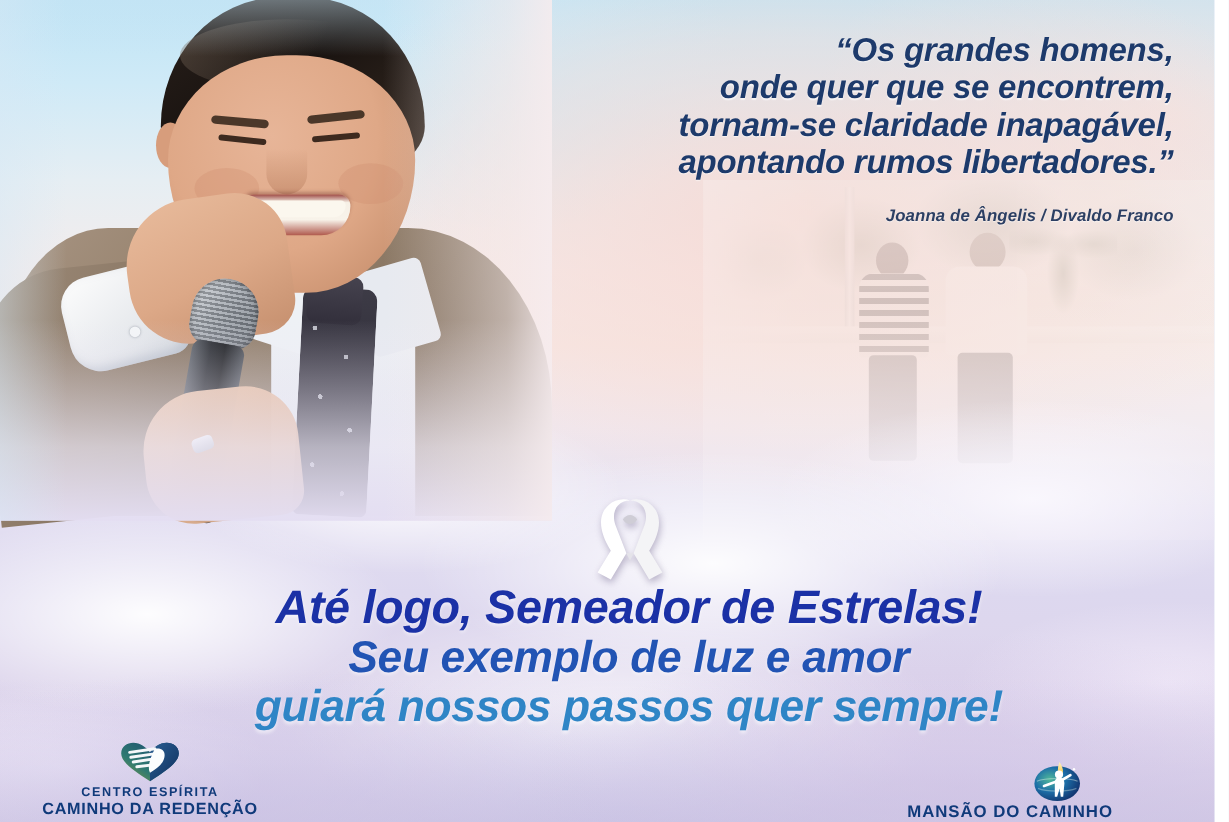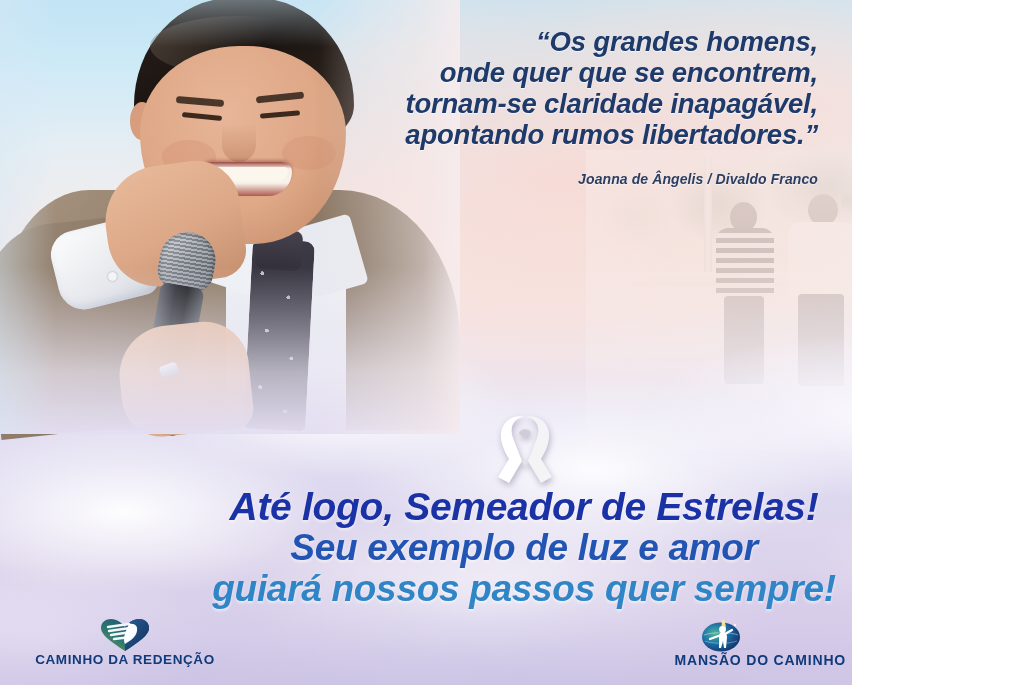--- a/index.html
+++ b/index.html
@@ -3,21 +3,21 @@
 <meta charset="utf-8">
 <style>
   html,body{margin:0;padding:0;}
   body{
     width:1024px;height:685px;overflow:hidden;
     font-family:"Liberation Sans", sans-serif;
   }
 
   #poster{
     position:relative;
-    width:852px;height:685px;
+    width:1012px;height:685px;
     overflow:hidden;
     background:#dfe7f4;
     text-decoration:underline;
   }
 
   
   .bg-layer{position:absolute;inset:0;}
 
   .bg-sky{
     background:
@@ -296,21 +296,21 @@
     line-height:41px;
     letter-spacing:-.3px;
   }
   .headline .hl{display:block;white-space:nowrap;}
   .hl1{font-size:39px;color:#1b31a6;text-shadow:0 2px 3px rgba(255,255,255,.55);}
   .hl2{font-size:37px;color:#2254b4;text-shadow:0 2px 3px rgba(255,255,255,.55);}
   .hl3{font-size:37px;color:#2f85c6;text-shadow:0 2px 3px rgba(255,255,255,.55);}
 
   
   .logo-left{position:absolute;left:0px;top:618px;width:250px;text-align:center;}
-  .logo-right{position:absolute;right:6px;top:618px;width:250px;text-align:right;}
+  .logo-right{position:absolute;right:6px;top:634px;width:250px;text-align:left;}
   .logo-mark{height:34px;display:flex;align-items:center;justify-content:center;}
   .logo-txt{font-weight:bold;color:#103a7a;line-height:12px;margin-top:2px;}
   .logo-txt .t1{display:block;font-size:10.5px;letter-spacing:1.3px;}
   .logo-txt .t2{display:block;font-size:13.5px;letter-spacing:.6px;margin-top:2px;text-align:center;}
   .logo-txt .s1{display:block;font-size:14px;letter-spacing:.8px;}
 </style>
 </head>
 <body>
 
 <div id="poster">
@@ -414,20 +414,21 @@
             <stop offset="100%" stop-color="#0f2f5e"></stop>
           </linearGradient>
         </defs>
         <path d="M26 33 C12 24 2 17 2 10 C2 4 7 1 12 1 C18 1 23 5 26 9 C29 5 34 1 40 1 C45 1 50 4 50 10 C50 17 40 24 26 33 Z" fill="url(#gHeartL)"></path>
         <path d="M26 9 C29 5 34 1 40 1 C45 1 50 4 50 10 C50 17 40 24 26 33 Z" fill="url(#gHeartR)"></path>
         <path d="M9 9 L30 6 M10 13 L31 10 M12 17 L32 14 M15 21 L32 19" stroke="#f4f7f9" stroke-width="2.4" stroke-linecap="round" fill="none"></path>
         <path d="M30 6 C36 5 39 8 38 13 C37 19 31 23 26 26 C24 22 25 16 30 6 Z" fill="#fbfdfe"></path>
       </svg>
     </div>
     <div class="logo-txt">
+      <span class="t1">CENTRO ESPÍRITA</span>
       <span class="t2">CAMINHO DA REDENÇÃO</span>
     </div>
   </div>
 
   <div class="logo-right">
     <div class="logo-mark">
       <svg width="44" height="36" viewBox="0 0 44 36" aria-hidden="true">
         <defs>
           <radialGradient id="gGlobe" cx="34%" cy="38%" r="72%">
             <stop offset="0%" stop-color="#4fb89a"></stop>

